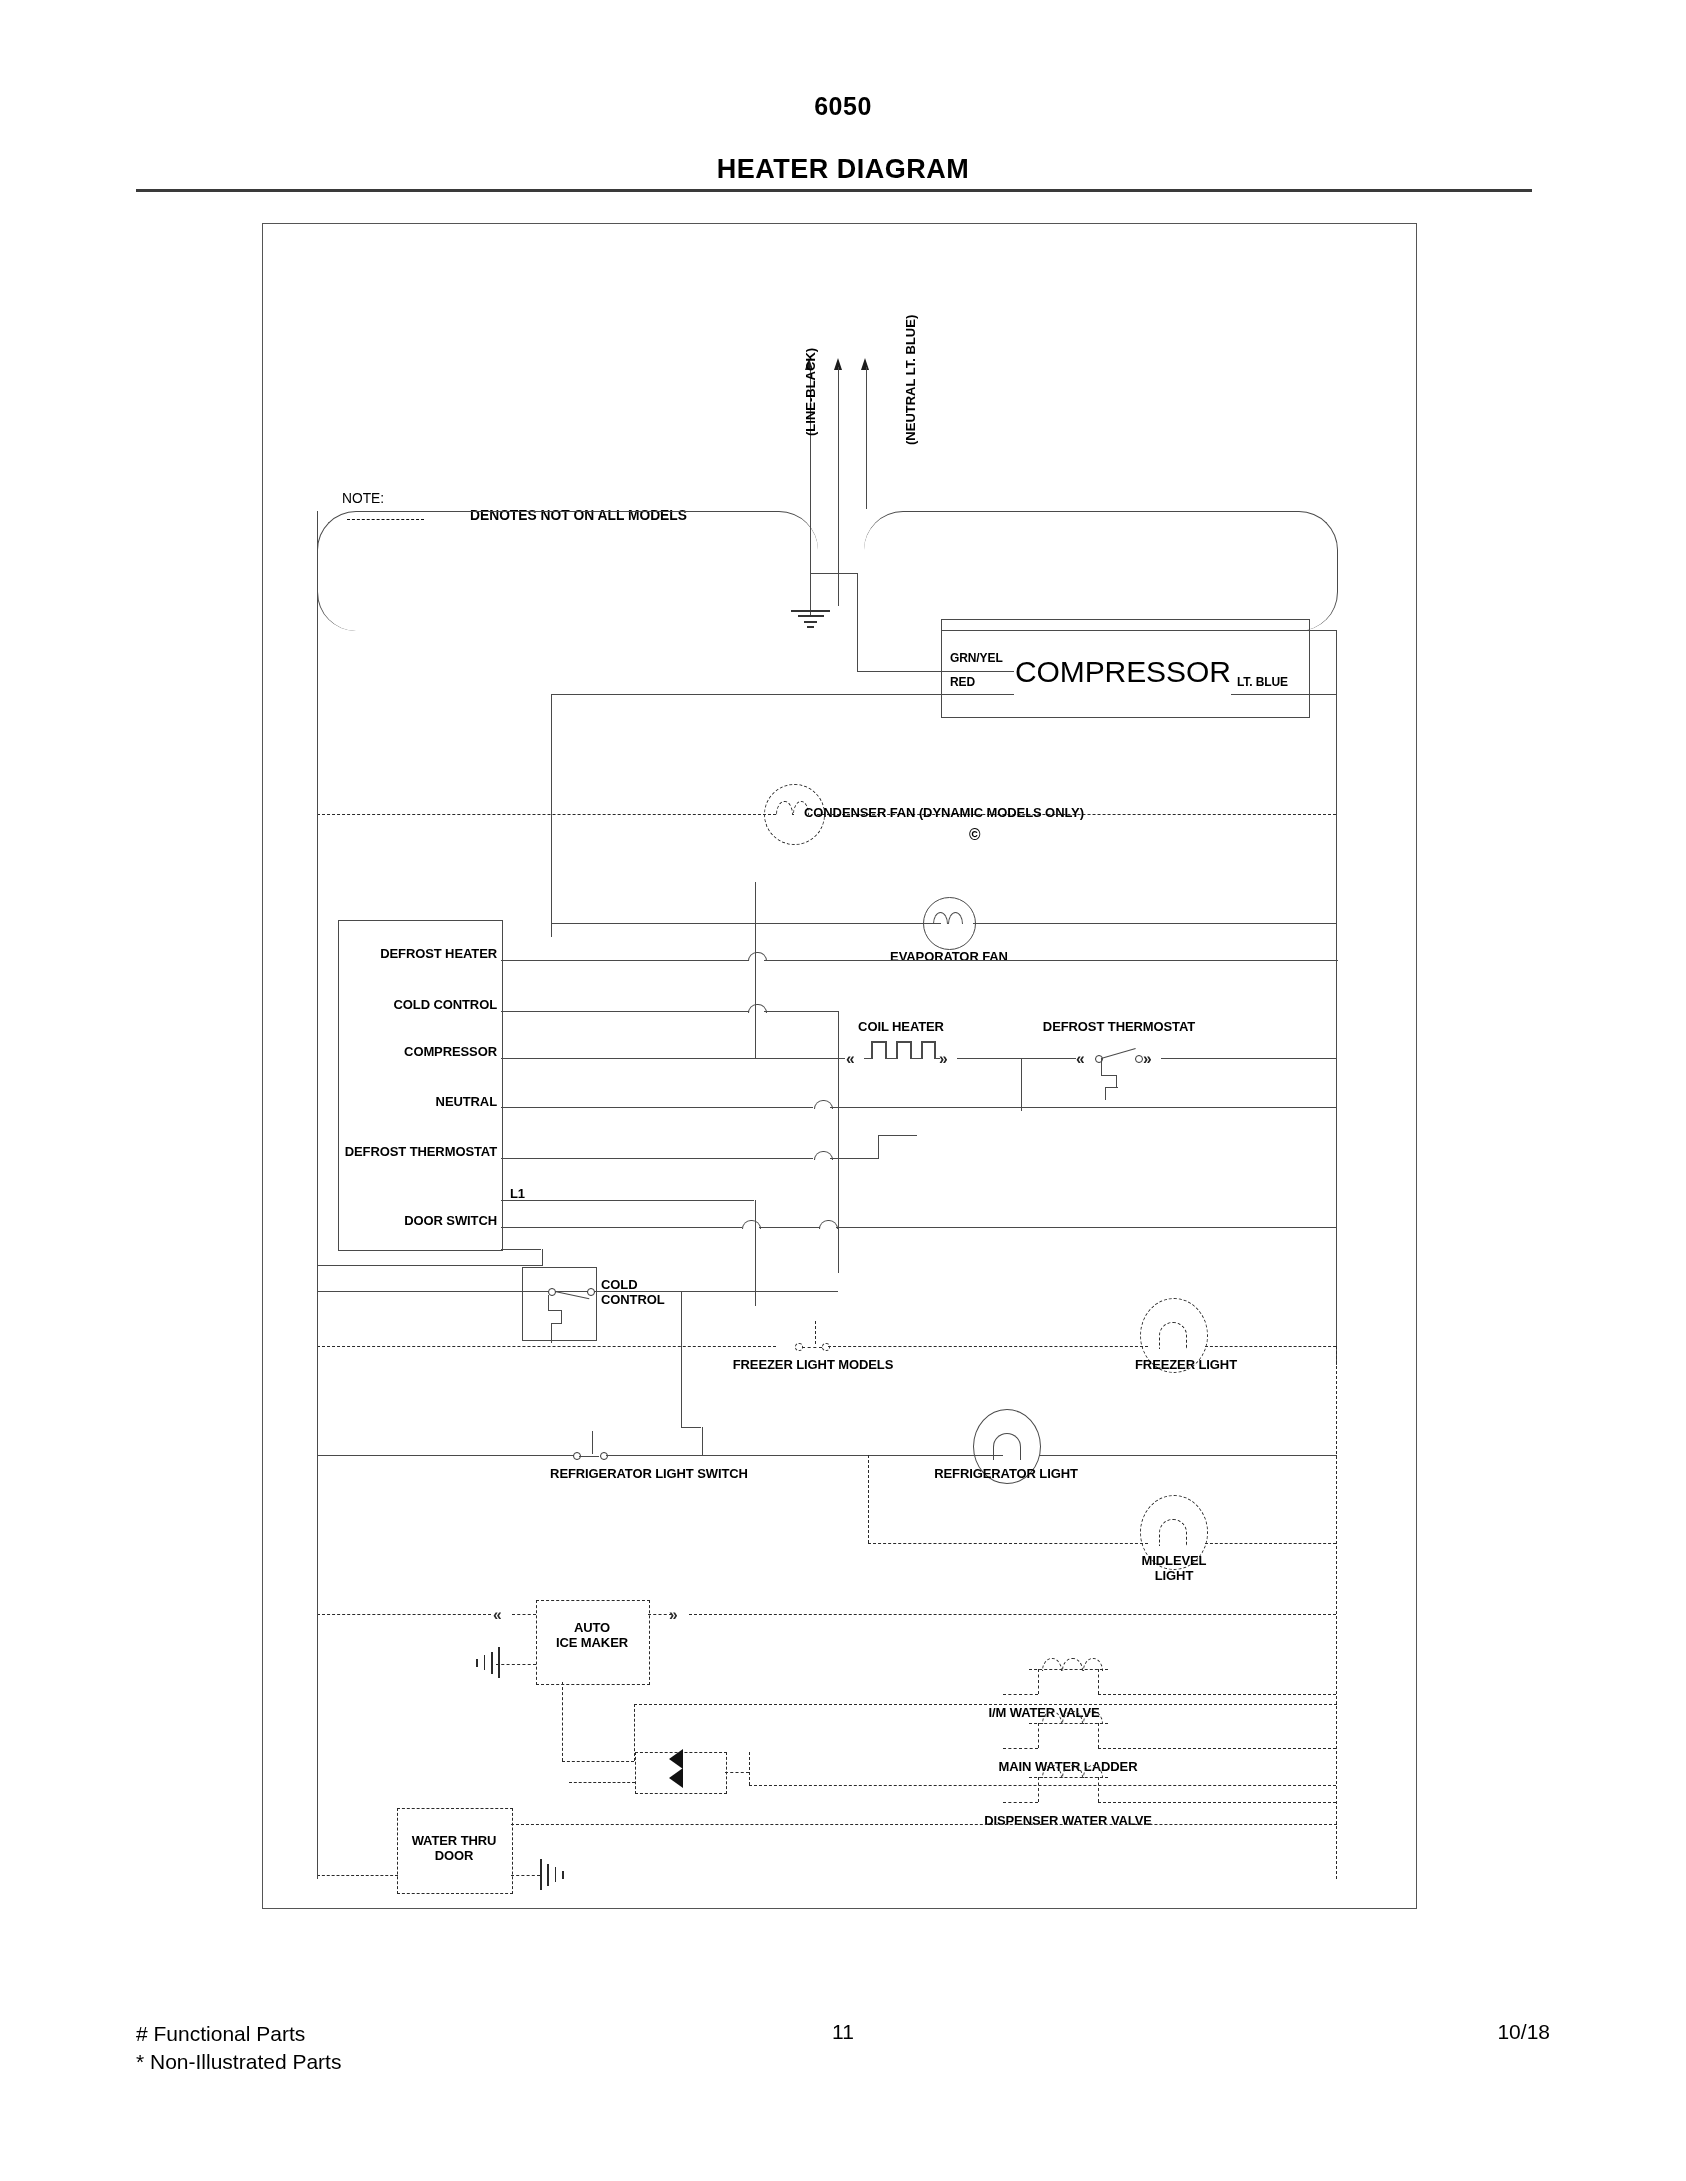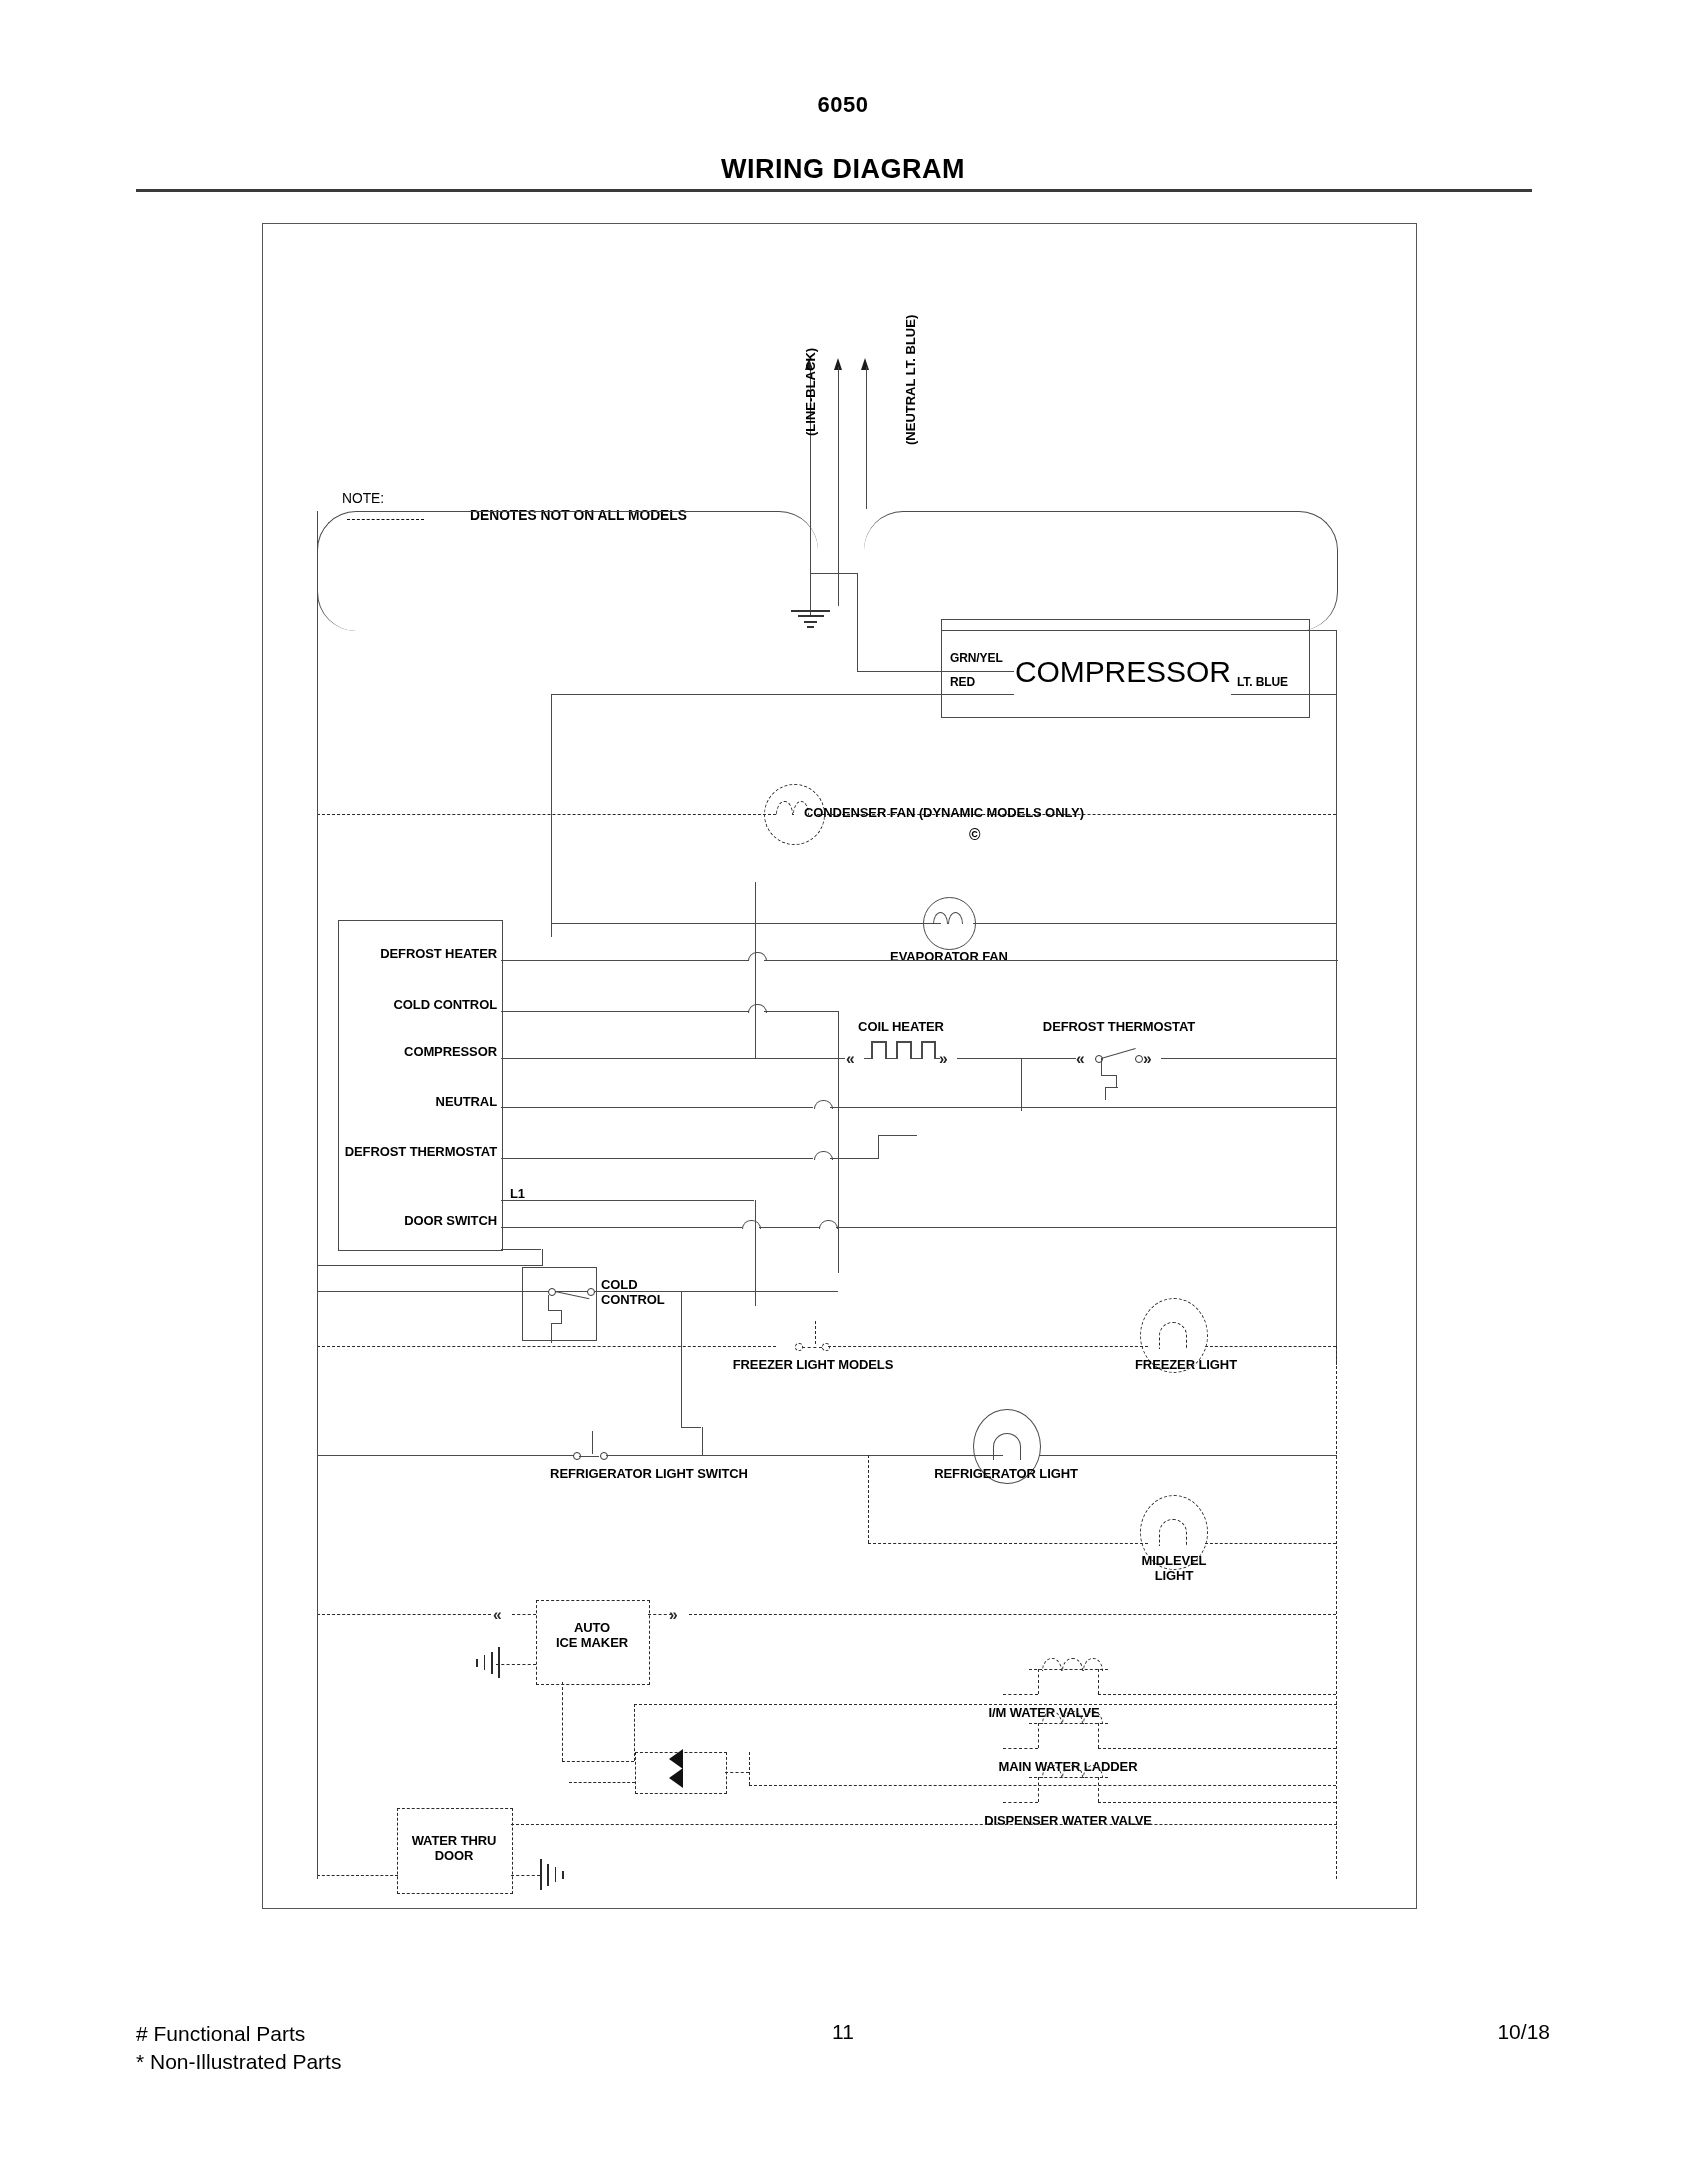--- a/index.html
+++ b/index.html
@@ -8,21 +8,21 @@
     font-family:"Liberation Sans", sans-serif;
     color:#000;
     position:relative;
     overflow:hidden;
   }
   .page{position:absolute;left:0;top:0;width:1686px;height:2182px;}
 
   
   .model-no{
     position:absolute;left:0;top:92px;width:1686px;text-align:center;
-    font-size:22px;font-weight:bold;letter-spacing:0.5px;
+    font-size:25px;font-weight:bold;letter-spacing:0.5px;
     font-family:"Liberation Sans", sans-serif;
   }
   .doc-title{
     position:absolute;left:0;top:154px;width:1686px;text-align:center;
     font-size:27px;font-weight:bold;letter-spacing:0.5px;
   }
   .header-rule{
     position:absolute;left:136px;top:189px;width:1396px;height:2.8px;background:#3a3a3a;
   }
 
@@ -127,21 +127,21 @@
   .foot-left{position:absolute;left:136px;top:2020px;font-size:21px;line-height:1.35;}
   .foot-page{position:absolute;left:0;top:2020px;width:1686px;text-align:center;font-size:21px;}
   .foot-date{position:absolute;right:136px;top:2020px;font-size:21px;}
 </style>
 </head>
 <body>
 
 <div class="page">
 
   <div class="model-no">6050</div>
-  <div class="doc-title">WIRING DIAGRAM</div>
+  <div class="doc-title">HEATER DIAGRAM</div>
   <div class="header-rule"></div>
 
   <div class="diagram-frame"></div>
 
 
   <div class="note-label">NOTE:</div>
   <div class="note-dash"></div>
   <div class="note-text">DENOTES NOT ON ALL MODELS</div>
 
   <div class="uparrow" style="left:805px;top:358px;"></div>

